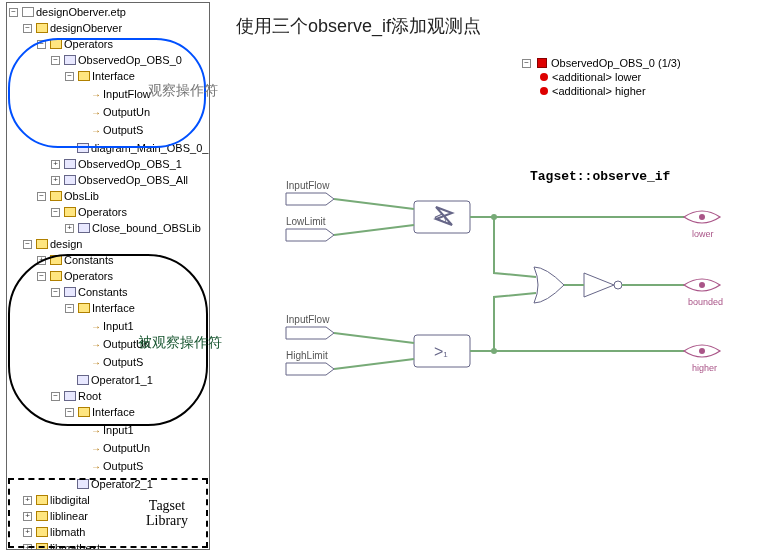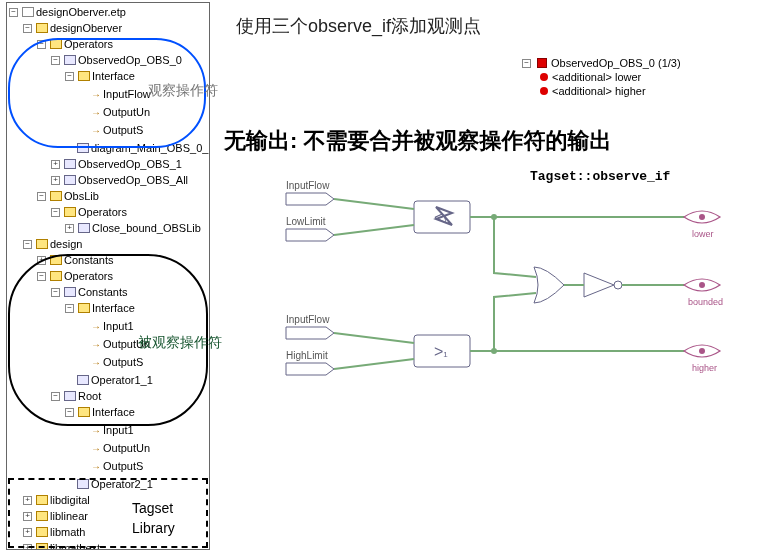--- a/index.html
+++ b/index.html
@@ -315,42 +315,41 @@
   </div>
 </div>
 
 <div class="ann-circle" style="left:8px; top:38px; width:198px; height:110px; border:2px solid #0050ff; border-radius:50px;"></div>
 <div class="ann-label" style="left:148px; top:82px; color:#737373;"><span>观察操作符</span></div>
 
 <div class="ann-circle" style="left:8px; top:254px; width:200px; height:172px; border:2px solid #000; border-radius:60px;"></div>
 <div class="ann-label" style="left:138px; top:334px; color:#14532d;"><span>被观察操作符</span></div>
 
 <div class="dashed-box" style="left:8px; top:478px; width:200px; height:70px;"></div>
-<div class="ann-label" style="left:132px; top:498px; color:#000; font-size:14px; width:70px; line-height:20px;"><span>Tagset Library</span></div>
+<div class="ann-label" style="left:132px; top:498px; color:#000; font-size:14px; width:70px; text-align:center; line-height:15px;font-family:Liberation Serif, serif;"><span>Tagset Library</span></div>
 
 <div class="right">
   <div class="heading1">使用三个observe_if添加观测点</div>
 
   <div class="legend-tree">
     <div class="row">
         <span class="tw">−</span>
         <span class="sq"></span>
         <span>ObservedOp_OBS_0 (1/3)</span>
       </div>
     <div class="row" style="padding-left:18px;">
         <span class="dot red"></span>
         <span>&lt;additional&gt; lower</span>
       </div>
     <div class="row" style="padding-left:18px;">
         <span class="dot red"></span>
         <span>&lt;additional&gt; higher</span>
       </div>
   </div>
 
-  <div class="heading2">无输出: 不需要合并被观察操作符的输出</div>
 
   <div class="tagset-hdr">
     <span class="monospace">Tagset::observe_if</span>
   </div>
 
   <svg class="circuit" viewBox="0 0 470 220">
 
     <text class="port-label" x="2" y="24">InputFlow</text>
     <polygon class="pin" points="2,28 42,28 50,34 42,40 2,40"></polygon>
     <text class="port-label" x="2" y="60">LowLimit</text>

